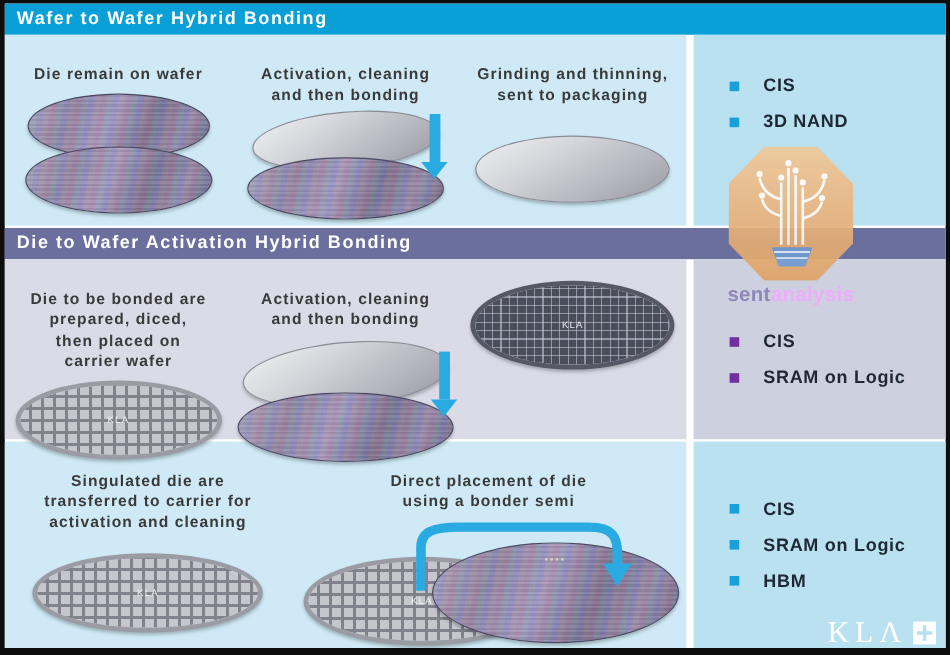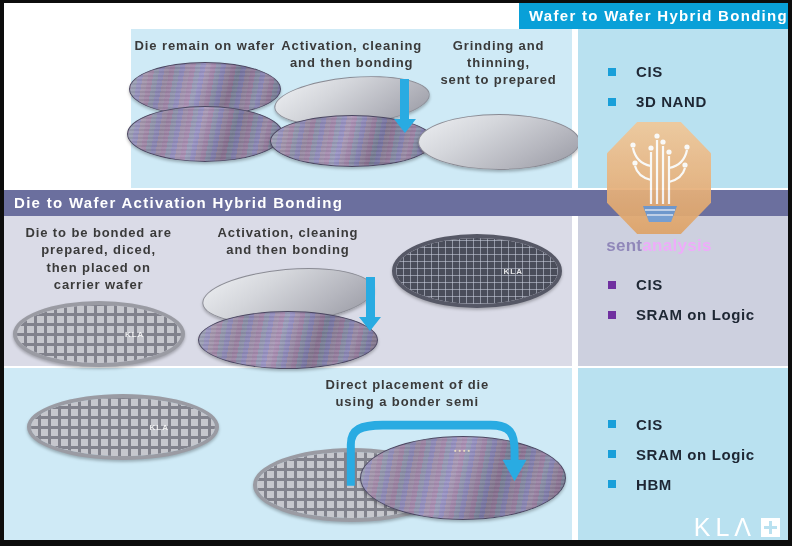--- a/index.html
+++ b/index.html
@@ -2,37 +2,37 @@
 <html><head>
 <meta charset="utf-8">
 <style>
   * { margin:0; padding:0; box-sizing:border-box; }
   body { font-family:"Liberation Sans", sans-serif; background:#0d0d0d; }
   .stage { position:relative; width:792px; height:546px; background:#0d0d0d; overflow:hidden; }
   .frame { position:absolute; left:4px; top:3px; width:784px; height:537px; background:#ffffff;
            display:flex; flex-direction:column; gap:2px; }
 
   .section { display:flex; flex-direction:column; }
-  .sec1 { height:197px;align-items:flex-end; } .sec2 { height:187px; } .sec3 { height:183px; }
+  .sec1 { height:197px; } .sec2 { height:187px; } .sec3 { height:183px; }
 
   .sec-header { height:26px; line-height:26px; padding-left:10px; color:#ffffff;
                 font-size:15px; font-weight:bold; letter-spacing:1.3px; flex:0 0 26px; }
   .hdr-blue { background:#09a0d8; }
   .hdr-purple { background:#6b6f9e; }
 
   .sec-body { flex:1; display:flex; gap:6px; }
   .main-blue { background:#cfeaf6; }
   .side-blue { background:#b9e1f0; }
   .main-lav  { background:#dadbe7; }
   .side-lav  { background:#cdd0df; }
 
   .main-area { flex:1; display:flex; padding-top:8px; }
   .col { flex:1; display:flex; flex-direction:column; align-items:center; }
   .step-label { font-size:13px; font-weight:600; color:#3a3a3a; text-align:center;
-                letter-spacing:0.9px; line-height:1.32; white-space:pre-line; margin-top:0; }
+                letter-spacing:0.9px; line-height:1.32; white-space:pre-line; margin-top:16px; }
   .illus { position:relative; flex:1; width:100%; }
 
   .sidebar { flex:0 0 210px; position:relative; }
   .bullets { display:flex; flex-direction:column; gap:13px; }
   .s1 .bullets { padding:34px 0 0 30px; }
   .s2 .bullets { padding:60px 0 0 30px; }
   .s3 .bullets { padding:48px 0 0 30px; }
   .bullet-row { display:flex; align-items:center; gap:20px; }
   .bullet-sq { width:8px; height:8px; flex:0 0 8px; }
   .sq-blue { background:#199fd9; }
@@ -63,21 +63,21 @@
   }
   .diced-dark {
     background-color:#4a4d5a;
     background-image:
       repeating-linear-gradient(0deg, rgba(205,210,225,0.55) 0 1px, transparent 1px 7px),
       repeating-linear-gradient(90deg, rgba(205,210,225,0.55) 0 1px, transparent 1px 7px);
     background-clip:padding-box;
     border:4px solid #565866; box-shadow:0 2px 3px rgba(0,0,0,0.25);
   }
   .wafer-mark { position:absolute; left:50%; top:50%; transform:translate(-50%,-50%);
-                font-size:8px; color:#ffffff; opacity:0.85; letter-spacing:1px; font-weight:bold;margin-left:36px; }
+                font-size:8px; color:#ffffff; opacity:0.85; letter-spacing:1px; font-weight:normal; }
   .pads { position:absolute; left:50%; top:10px; transform:translateX(-50%);
           font-size:7px; color:#e8dcc0; letter-spacing:2px; }
 
   .arrow-down { position:absolute; width:9px; height:40px; background:#29abe2; }
   .arrow-down::after { content:""; position:absolute; top:100%; left:50%; transform:translateX(-50%);
     border-left:11px solid transparent; border-right:11px solid transparent; border-top:14px solid #29abe2; }
 
   .curve-arrow { position:absolute; left:0; top:0; width:100%; height:100%; }
 
   
@@ -85,21 +85,21 @@
   .octagon { width:104px; height:112px; margin:0 auto; position:relative; opacity:0.93;
     background:linear-gradient(180deg, #f0c89a 0%, #e8b27d 55%, #dda368 100%);
     clip-path:polygon(29% 0%, 71% 0%, 100% 28%, 100% 72%, 71% 100%, 29% 100%, 0% 72%, 0% 28%); }
   .octagon svg { position:absolute; left:0; top:0; }
   .semi-text { margin-top:2px; font-size:17px; font-weight:bold; letter-spacing:0.3px; opacity:0.95; }
   .semi-text .semi { color:#8d84b8; }
   .semi-text .analysis { color:#f0abfc; }
 
   
   .kla-logo { position:absolute; right:12px; bottom:6px; z-index:6; display:flex; align-items:center; gap:5px; }
-  .kla-text { color:#ffffff; font-size:25px; font-weight:400; letter-spacing:5px; line-height:1; }
+  .kla-text { color:#ffffff; font-size:25px; font-weight:400; letter-spacing:5px; line-height:1;font-family:Liberation Serif, serif; }
   .plus-box { width:19px; height:19px; background:#ffffff; position:relative; }
   .plus-box::before { content:""; position:absolute; left:8px; top:3px; width:3px; height:13px; background:#b9e1f0; }
   .plus-box::after  { content:""; position:absolute; left:3px; top:8px; width:13px; height:3px; background:#b9e1f0; }
 </style>
 </head>
 <body>
 
 <div class="stage">
   <div class="frame">
 
@@ -118,21 +118,21 @@
             <div class="step-label">Activation, cleaning
 and then bonding</div>
             <div class="illus">
               <div class="wafer gray" style="width:156px;height:48px;left:50%;top:6px;transform:translateX(-50%) rotate(-5deg);"></div>
               <div class="wafer iridescent" style="width:164px;height:52px;left:50%;top:44px;transform:translateX(-50%);"></div>
               <div class="arrow-down" style="right:16px; top:8px;"></div>
             </div>
           </div>
           <div class="col">
             <div class="step-label">Grinding and thinning,
-sent to prepared</div>
+sent to packaging</div>
             <div class="illus">
               <div class="wafer gray" style="width:162px;height:56px;left:50%;top:26px;transform:translateX(-50%);"></div>
             </div>
           </div>
         </div>
         <div class="sidebar side-blue">
           <div class="bullets">
             <div class="bullet-row">
               <span class="bullet-sq sq-blue"></span>
               <span class="bullet-label">CIS</span>
@@ -190,20 +190,23 @@
             </div>
           </div>
         </div>
       </div>
     </div>
 
     <div class="section sec3 s3">
       <div class="sec-body">
         <div class="main-area main-blue">
           <div class="col" style="flex:0 0 42%;">
+            <div class="step-label">Singulated die are
+transferred to carrier for
+activation and cleaning</div>
             <div class="illus">
               <div class="wafer diced" style="width:192px;height:66px;left:50%;top:18px;transform:translateX(-50%);">
                 <span class="wafer-mark">KLA</span>
               </div>
             </div>
           </div>
           <div class="col" style="flex:1;">
             <div class="step-label">Direct placement of die
 using a bonder semi</div>
             <div class="illus">

